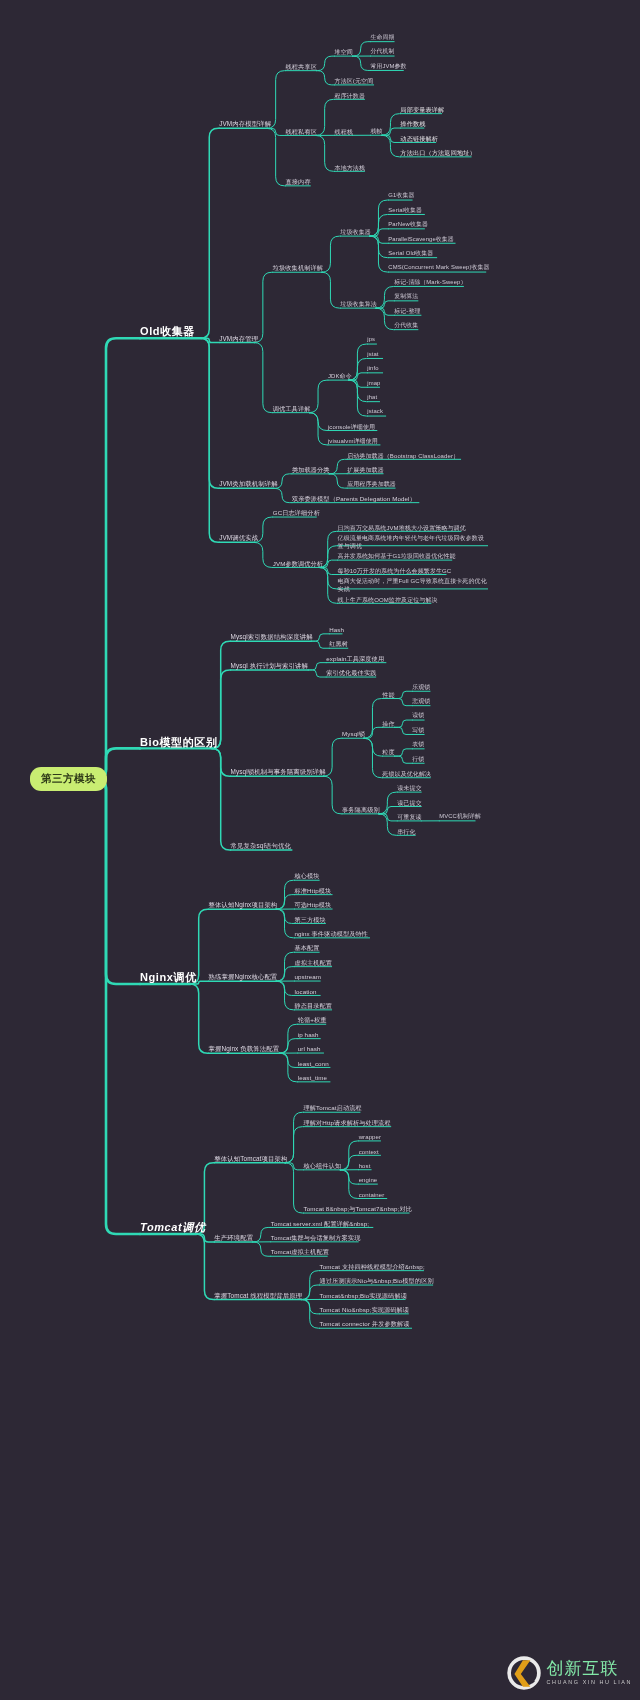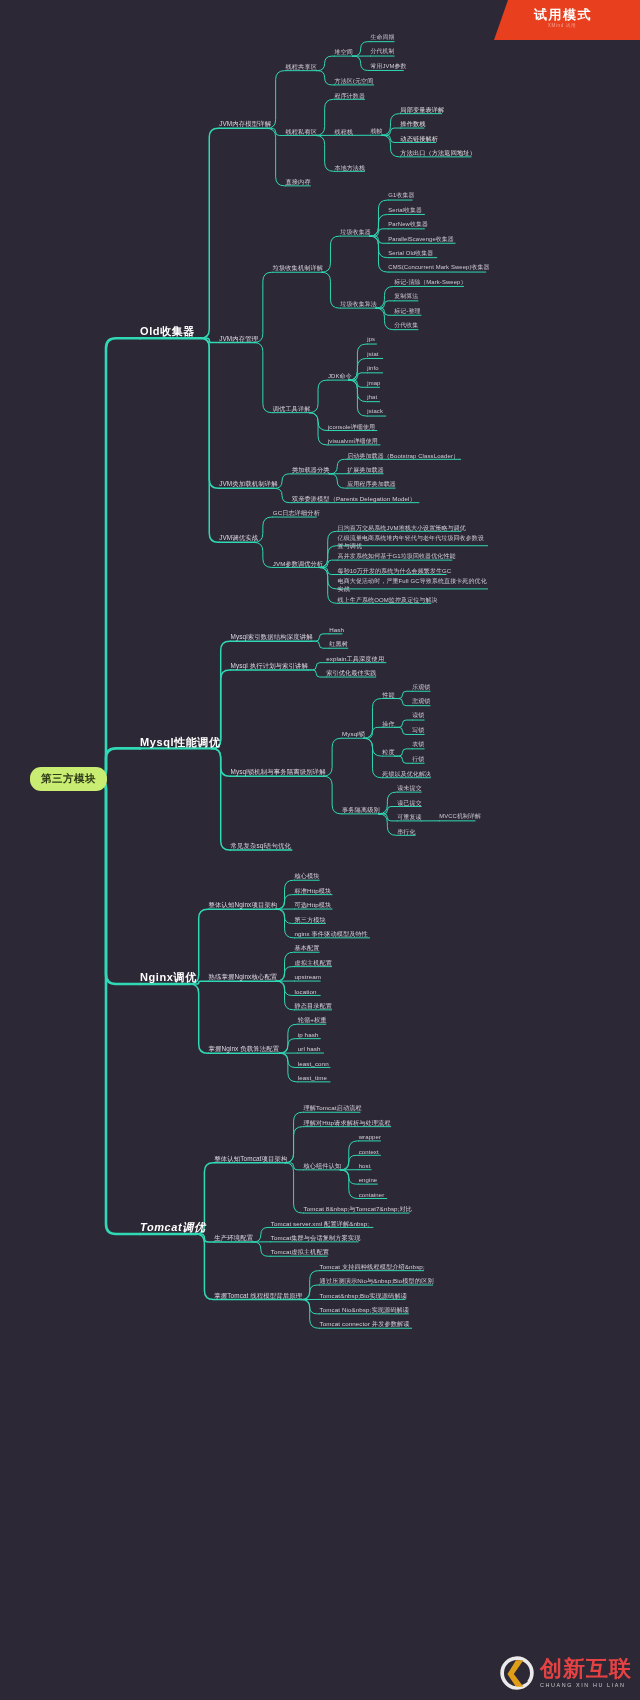--- a/index.html
+++ b/index.html
@@ -89,21 +89,21 @@
     right: 8px; bottom: 10px;
     display: flex;
     align-items: center;
     gap: 6px;
     z-index: 30;
     opacity: 0.96;
   }
   #logo .mark { width: 34px; height: 34px; display:block; }
   #logo .wordmark { display: flex; flex-direction: column; line-height: 1; }
   #logo .cn {
-    color: #ef4444; font-size: 22px; font-weight: bold; letter-spacing: 1px;
+    color: #86efac; font-size: 17px; font-weight: normal; letter-spacing: 1px;
   }
   #logo .py {
     color: #cfcfcf; font-size: 5.4px; letter-spacing: 1.6px; margin-top: 3px;
   }
 </style>
 </head>
 <body>
 
 <div id="stage">
 
@@ -349,24 +349,20 @@
       <path d="M 301.616 1299.5680000000007 L 302.45399999999995 1299.5680000000007 Q 309.716 1299.5680000000007 309.716 1292.3060000000005 L 309.716 1292.3060000000005 Q 309.716 1285.0440000000006 316.97800000000007 1285.0440000000006 L 319.616 1285.0440000000006" fill="none" stroke="#2fd9b5" stroke-width="1" stroke-linecap="round" stroke-linejoin="round"></path>
       <path d="M 319.616 1285.0440000000006 L 432.70399999999995 1285.0440000000006" fill="none" stroke="#2fd9b5" stroke-width="1" stroke-linecap="round" stroke-linejoin="round"></path>
       <path d="M 301.616 1299.5680000000007 L 319.616 1299.4440000000006" fill="none" stroke="#2fd9b5" stroke-width="1" stroke-linecap="round" stroke-linejoin="round"></path>
       <path d="M 319.616 1299.4440000000006 L 405.176 1299.4440000000006" fill="none" stroke="#2fd9b5" stroke-width="1" stroke-linecap="round" stroke-linejoin="round"></path>
       <path d="M 301.616 1299.5680000000007 L 302.578 1299.5680000000007 Q 309.716 1299.5680000000007 309.716 1306.7060000000006 L 309.716 1306.7060000000006 Q 309.716 1313.8440000000007 316.85400000000004 1313.8440000000007 L 319.616 1313.8440000000007" fill="none" stroke="#2fd9b5" stroke-width="1" stroke-linecap="round" stroke-linejoin="round"></path>
       <path d="M 319.616 1313.8440000000007 L 408.4 1313.8440000000007" fill="none" stroke="#2fd9b5" stroke-width="1" stroke-linecap="round" stroke-linejoin="round"></path>
       <path d="M 301.616 1299.5680000000007 L 300.716 1299.5680000000007 Q 309.716 1299.5680000000007 309.716 1308.5680000000007 L 309.716 1319.2440000000008 Q 309.716 1328.2440000000008 318.716 1328.2440000000008 L 319.616 1328.2440000000008" fill="none" stroke="#2fd9b5" stroke-width="1" stroke-linecap="round" stroke-linejoin="round"></path>
       <path d="M 319.616 1328.2440000000008 L 411.62399999999997 1328.2440000000008" fill="none" stroke="#2fd9b5" stroke-width="1" stroke-linecap="round" stroke-linejoin="round"></path>
     </svg>
 
-  <div id="ribbon">
-    <div class="rb-title">试用模式</div>
-    <div class="rb-sub">XMind 试用</div>
-  </div>
 
   <div id="logo">
     <svg class="mark" viewBox="0 0 64 64">
       <circle cx="32" cy="32" r="28" fill="none" stroke="#f2f2f2" stroke-width="7"></circle>
       <path d="M44 8 L26 34 L44 58 L30 58 L14 34 L30 8 Z" fill="#e8a317"></path>
       <path d="M50 18 L38 34 L50 50" fill="none" stroke="#2d2835" stroke-width="6"></path>
     </svg>
     <div class="wordmark">
       <span class="cn">创新互联</span>
       <span class="py">CHUANG XIN HU LIAN</span>
@@ -424,21 +420,21 @@
     <div class="node d3" style="left: 291.944px; top: 498.8px;">双亲委派模型（Parents Delegation Model）</div>
     <div class="node d2" style="left: 219.16px; top: 538.4px;">JVM调优实战</div>
     <div class="node d3" style="left: 272.744px; top: 513.2px;">GC日志详细分析</div>
     <div class="node d3" style="left: 272.744px; top: 563.6px;">JVM参数调优分析</div>
     <div class="node d4" style="left: 337.616px; top: 527.6px;">日均百万交易系统JVM堆栈大小设置策略与调优</div>
     <div class="node d4 wrap" style="left: 337.616px; top: 542px; width: 150px;">亿级流量电商系统堆内年轻代与老年代垃圾回收参数设置与调优</div>
     <div class="node d4" style="left: 337.616px; top: 556.4px;">高并发系统如何基于G1垃圾回收器优化性能</div>
     <div class="node d4" style="left: 337.616px; top: 570.8px;">每秒10万开发的系统为什么会频繁发生GC</div>
     <div class="node d4 wrap" style="left: 337.616px; top: 585.2px; width: 150px;">电商大促活动时，严重Full GC导致系统直接卡死的优化实战</div>
     <div class="node d4" style="left: 337.616px; top: 599.6px;">线上生产系统OOM监控及定位与解决</div>
-    <div class="node d1" style="left: 140px; top: 741.6px;">Mysql性能调优</div>
+    <div class="node d1" style="left: 140px; top: 741.6px;">Bio模型的区别</div>
     <div class="node d2" style="left: 230.6px; top: 637.2px;">Mysql索引数据结构深度讲解</div>
     <div class="node d3" style="left: 329.24px; top: 630px;">Hash</div>
     <div class="node d3" style="left: 329.24px; top: 644.4px;">红黑树</div>
     <div class="node d2" style="left: 230.6px; top: 666px;">Mysql 执行计划与索引讲解</div>
     <div class="node d3" style="left: 326.168px; top: 658.8px;">explain工具深度使用</div>
     <div class="node d3" style="left: 326.168px; top: 673.2px;">索引优化最佳实践</div>
     <div class="node d2" style="left: 230.6px; top: 772.2px;">Mysql锁机制与事务隔离级别详解</div>
     <div class="node d3" style="left: 342.04px; top: 734.4px;">Mysql锁</div>
     <div class="node d4" style="left: 382.36px; top: 694.8px;">性能</div>
     <div class="node d5" style="left: 412.36px; top: 687.6px;">乐观锁</div>

